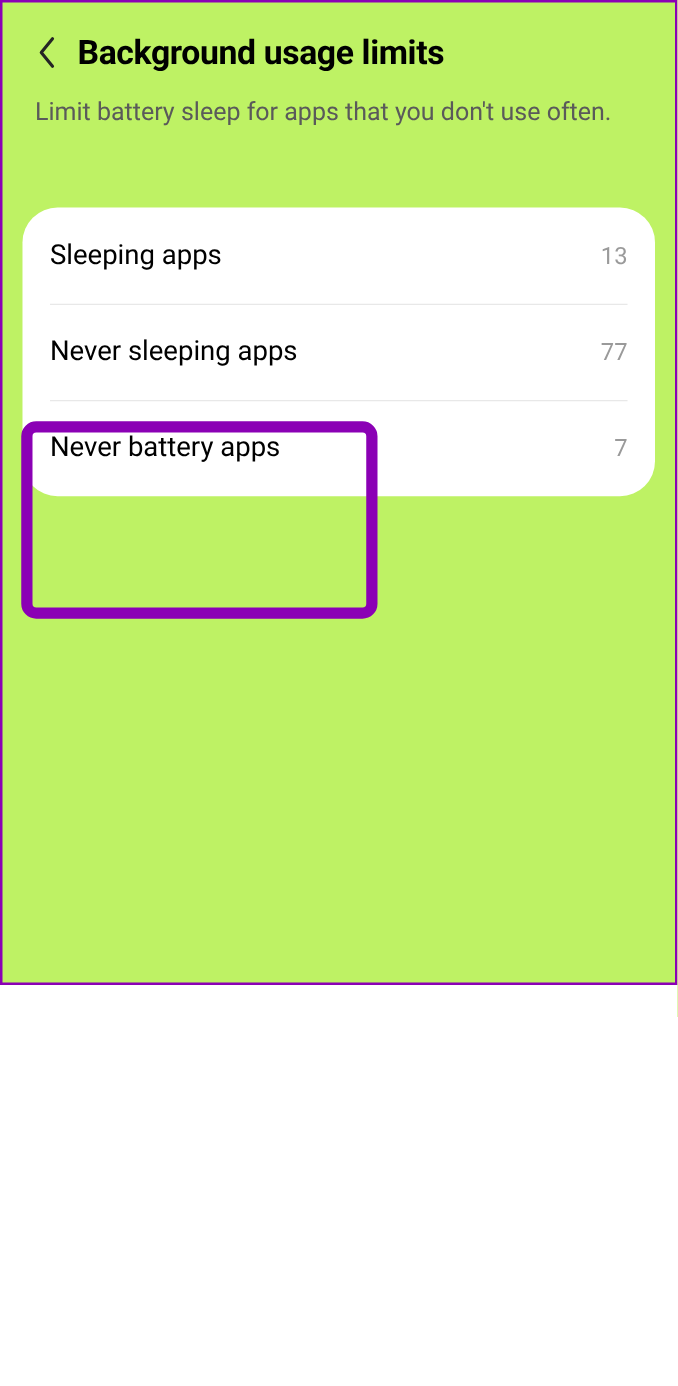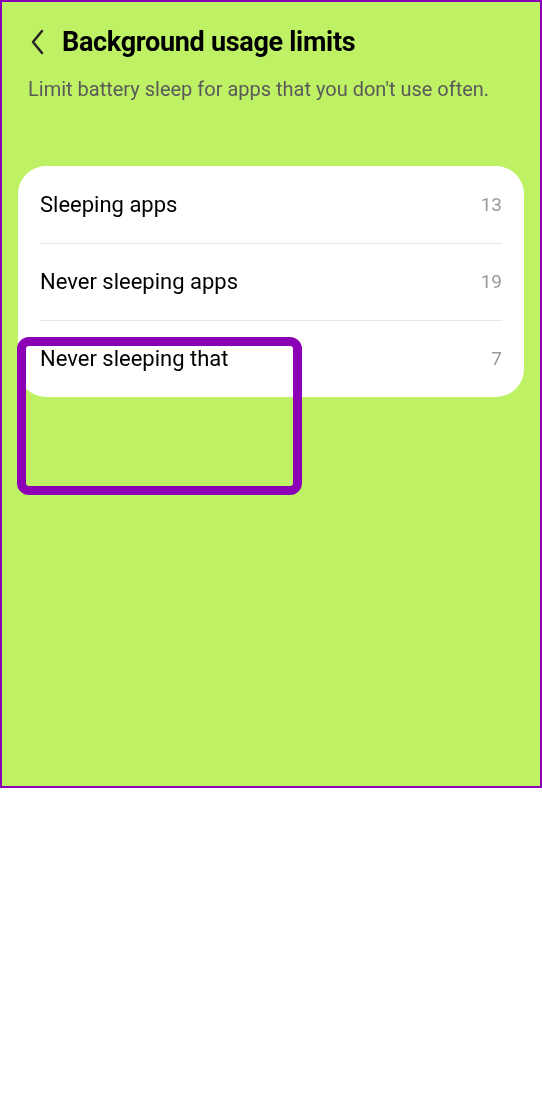--- a/index.html
+++ b/index.html
@@ -149,22 +149,22 @@
 
   <div class="spacer"></div>
 
   <div class="list-card">
     <div class="list-row">
       <div class="list-label">Sleeping apps</div>
       <div class="list-count">13</div>
     </div>
     <div class="list-row">
       <div class="list-label">Never sleeping apps</div>
-      <div class="list-count">19</div>
+      <div class="list-count">77</div>
     </div>
     <div class="list-row">
-      <div class="list-label">Never sleeping that</div>
+      <div class="list-label">Never battery apps</div>
       <div class="list-count">7</div>
     </div>
   </div>
 
   <div class="highlight-box"></div>
 </div>
 
 </body></html>

